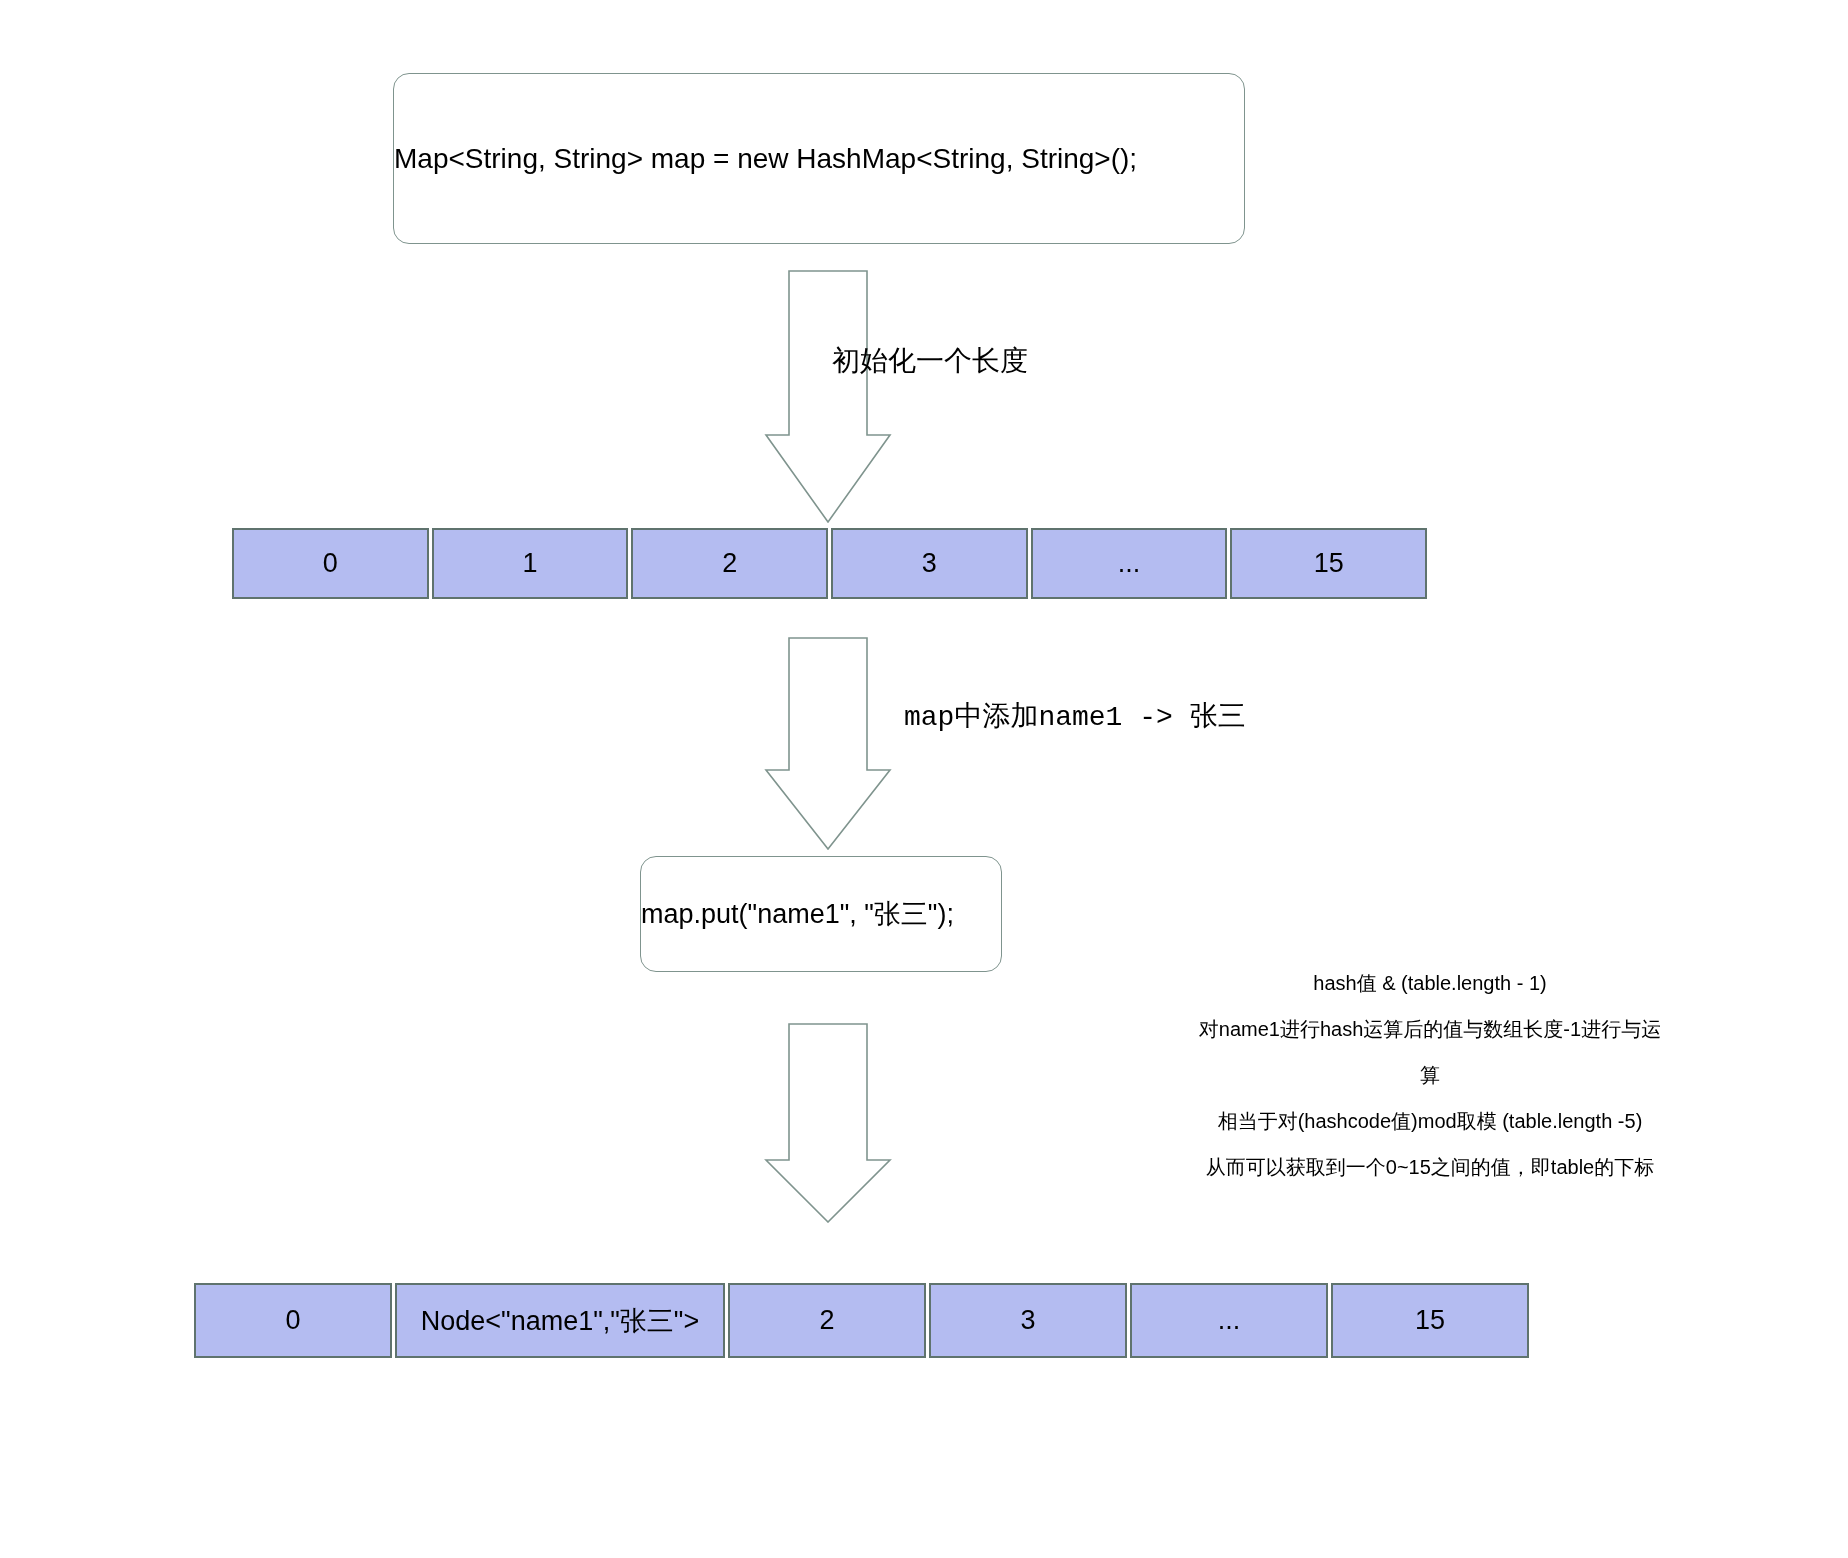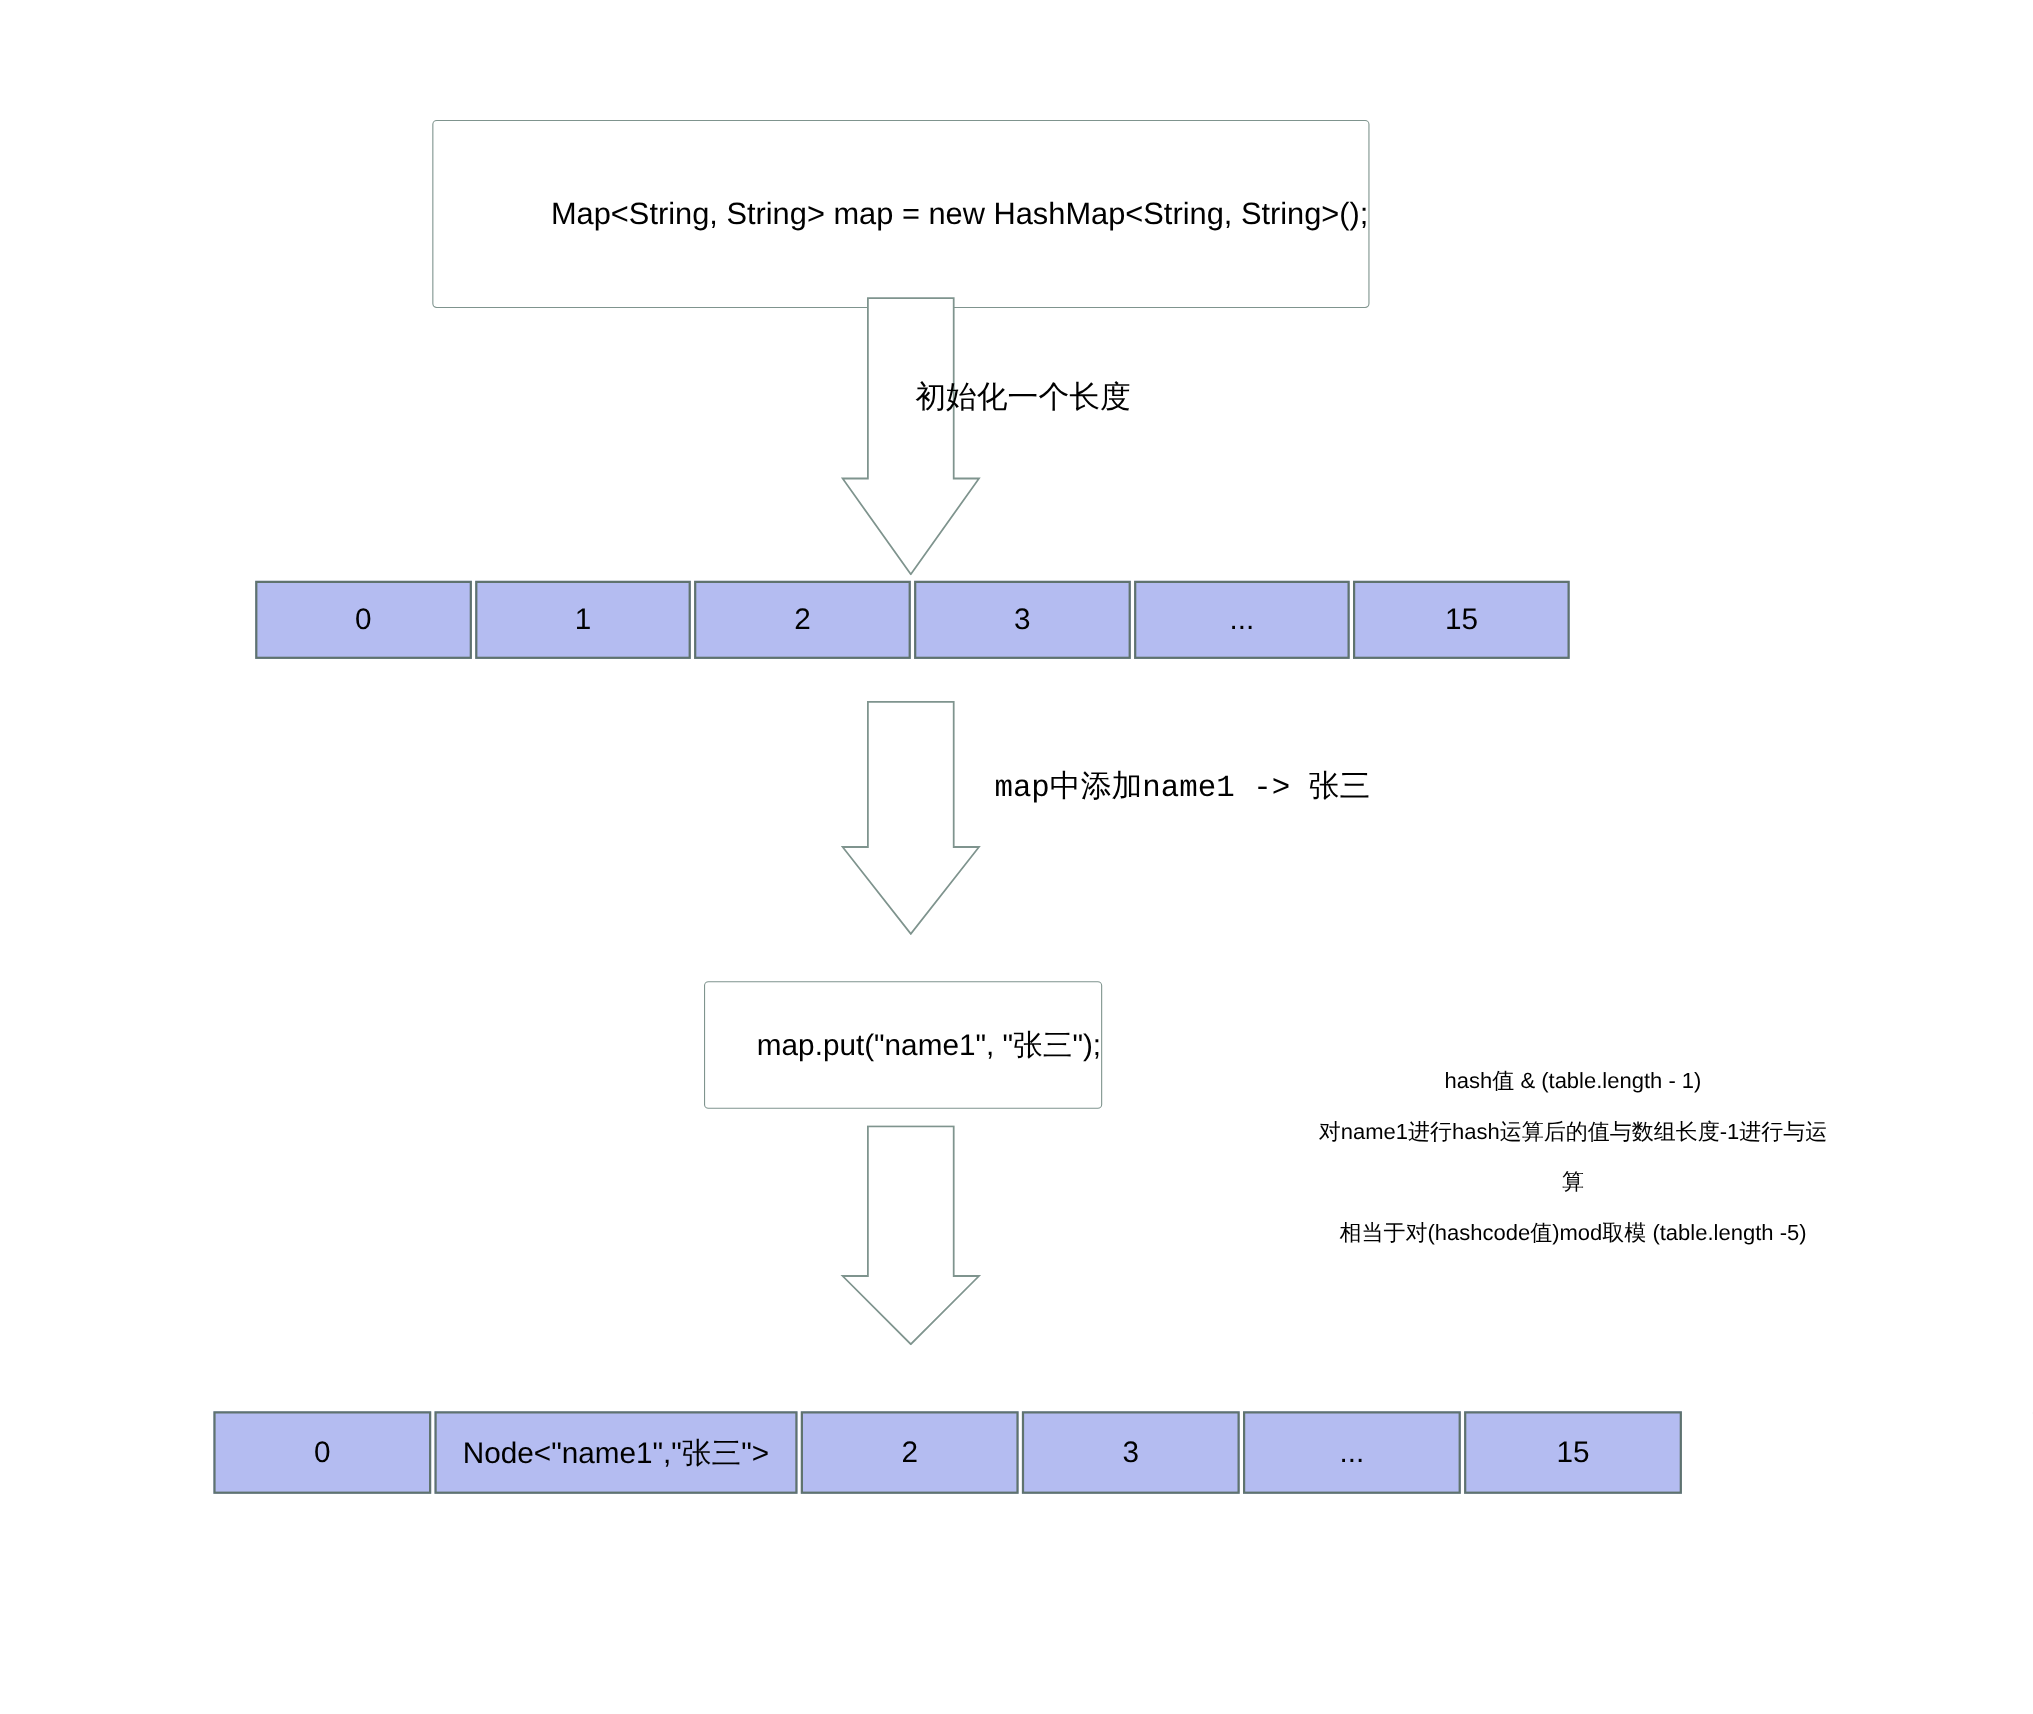--- a/index.html
+++ b/index.html
@@ -7,26 +7,25 @@
     width:1848px;height:1558px;position:relative;overflow:hidden;
     font-family:"Liberation Sans", "DejaVu Sans", sans-serif;
     color:#000;
   }
   .canvas{position:absolute;inset:0;}
 
   
   .code-box{
     position:absolute;
     border:1.5px solid var(--shape-stroke,#7f948e);
-    border-radius:4px;
+    border-radius:16px;
     background:#fff;
-    display:flex;align-items:center;justify-content:flex-end;
+    display:flex;align-items:center;justify-content:flex-start;
     font-size:28px;
     white-space:nowrap;
-    margin-top:36px;
   }
   .top-box{left:393px;top:73px;width:850px;height:169px;}
   .put-box{left:640px;top:856px;width:360px;height:114px;font-size:27px;}
 
   
   .arrow{position:absolute;left:758px;width:140px;}
   .arrow polygon{fill:#ffffff;stroke:var(--shape-stroke,#7f948e);stroke-width:1.6;stroke-linejoin:miter;}
   .arrow1{top:270px;height:253px;}
   .arrow2{top:637px;height:213px;}
   .arrow3{top:1023px;height:200px;}
@@ -107,20 +106,21 @@
 
   <svg class="arrow arrow3" viewBox="0 0 140 200" preserveAspectRatio="none">
     <polygon points="31,1 109,1 109,137 132,137 70,199 8,137 31,137"></polygon>
   </svg>
 
   <div class="note">
       <div class="note-line">hash值 &amp; (table.length - 1)</div>
       <div class="note-line">对name1进行hash运算后的值与数组长度-1进行与运</div>
       <div class="note-line">算</div>
       <div class="note-line">相当于对(hashcode值)mod取模 (table.length -5)</div>
+      <div class="note-line">从而可以获取到一个0~15之间的值，即table的下标</div>
     </div>
 
   <div class="dashed-line"></div>
   <div class="dashed-tick"></div>
 
   <div class="array array-bottom">
       <div class="cell">0</div>
       <div class="cell">Node&lt;"name1","张三"&gt;</div>
       <div class="cell">2</div>
       <div class="cell">3</div>

